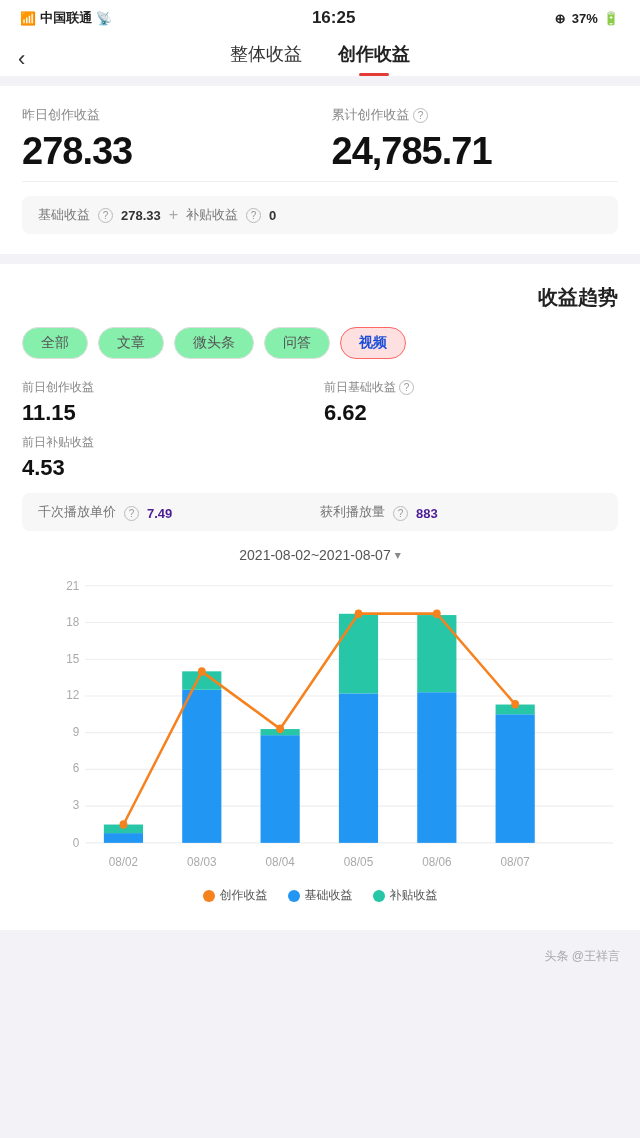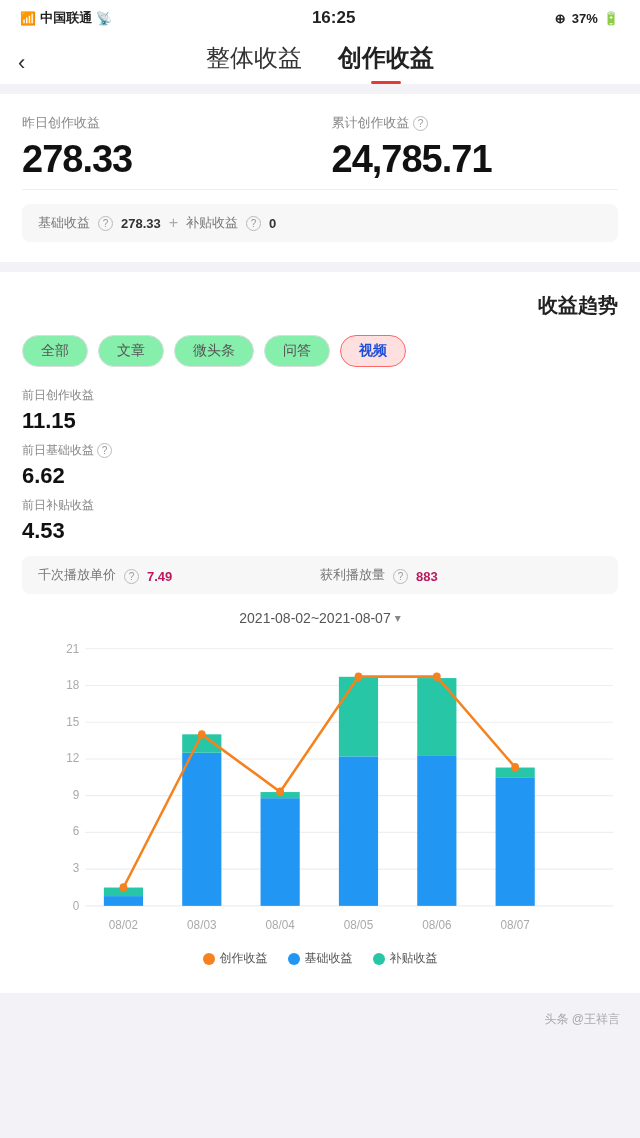--- a/index.html
+++ b/index.html
@@ -41,21 +41,21 @@
       left: 18px;
       font-size: 22px;
       color: #333;
       cursor: pointer;
     }
     .header-tabs {
       display: flex;
       gap: 36px;
     }
     .header-tab {
-      font-size: 24px;
+      font-size: 18px;
       color: #333;
       padding-bottom: 10px;
       cursor: pointer;
       position: relative;
     }
     .header-tab.active {
       font-weight: 600;
       color: #222;
     }
     .header-tab.active::after {
@@ -150,21 +150,21 @@
       background: #ffe0e0;
       border-color: #f66;
       color: #1d4ed8;
       font-weight: 600;
       text-align: center;
     }
 
     
     .stats-row {
       display: grid;
-      grid-template-columns: 1fr;
+      grid-template-columns: 1fr 1fr;
       gap: 8px;
       margin-bottom: 12px;
     }
     .stat-item {}
     .stat-label {
       font-size: 12px;
       color: #888;
       margin-bottom: 4px;
       display: flex;
       align-items: center;
@@ -185,21 +185,21 @@
       margin-bottom: 16px;
       font-size: 13px;
       color: #777;
     }
     .extra-stat {
       flex: 1;
       display: flex;
       align-items: flex-end;
       gap: 8px;
     }
-    .extra-stat .val { color: #be185d; font-weight: 600; }
+    .extra-stat .val { color: #4c1d95; font-weight: 600; }
 
     
     .date-range {
       text-align: center;
       font-size: 14px;
       color: #555;
       margin-bottom: 12px;
       display: flex;
       align-items: center;
       justify-content: center;

